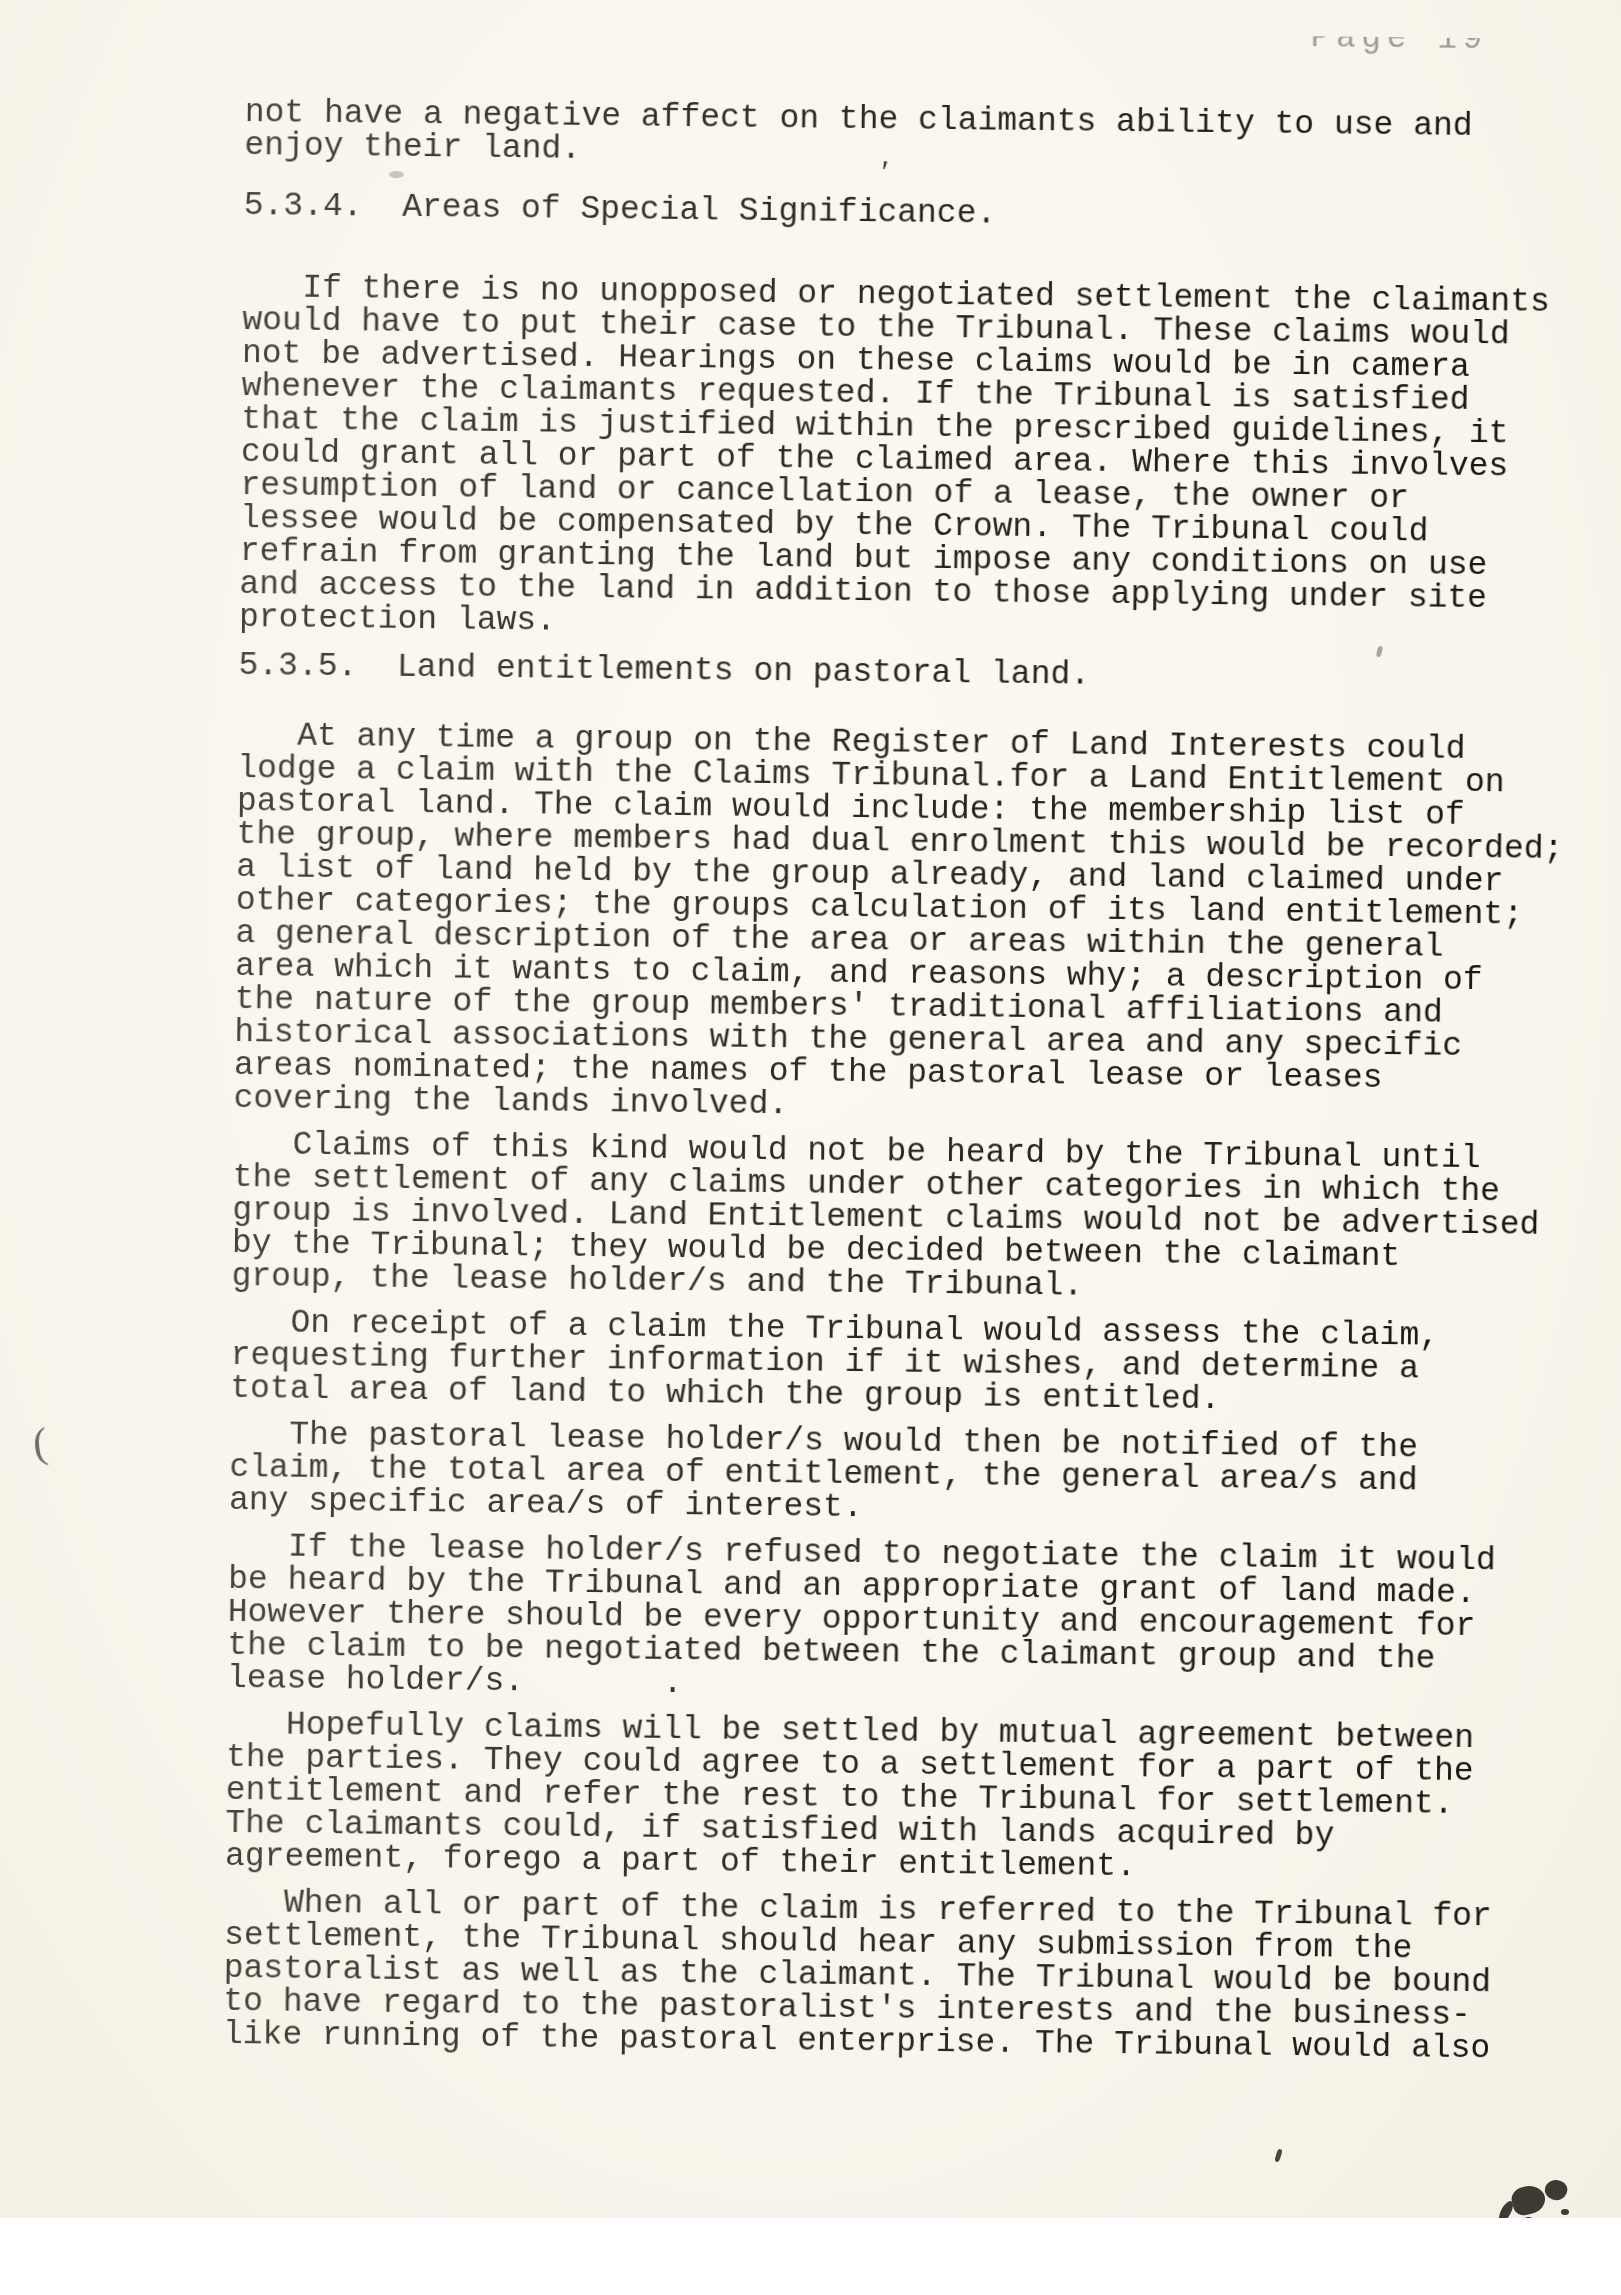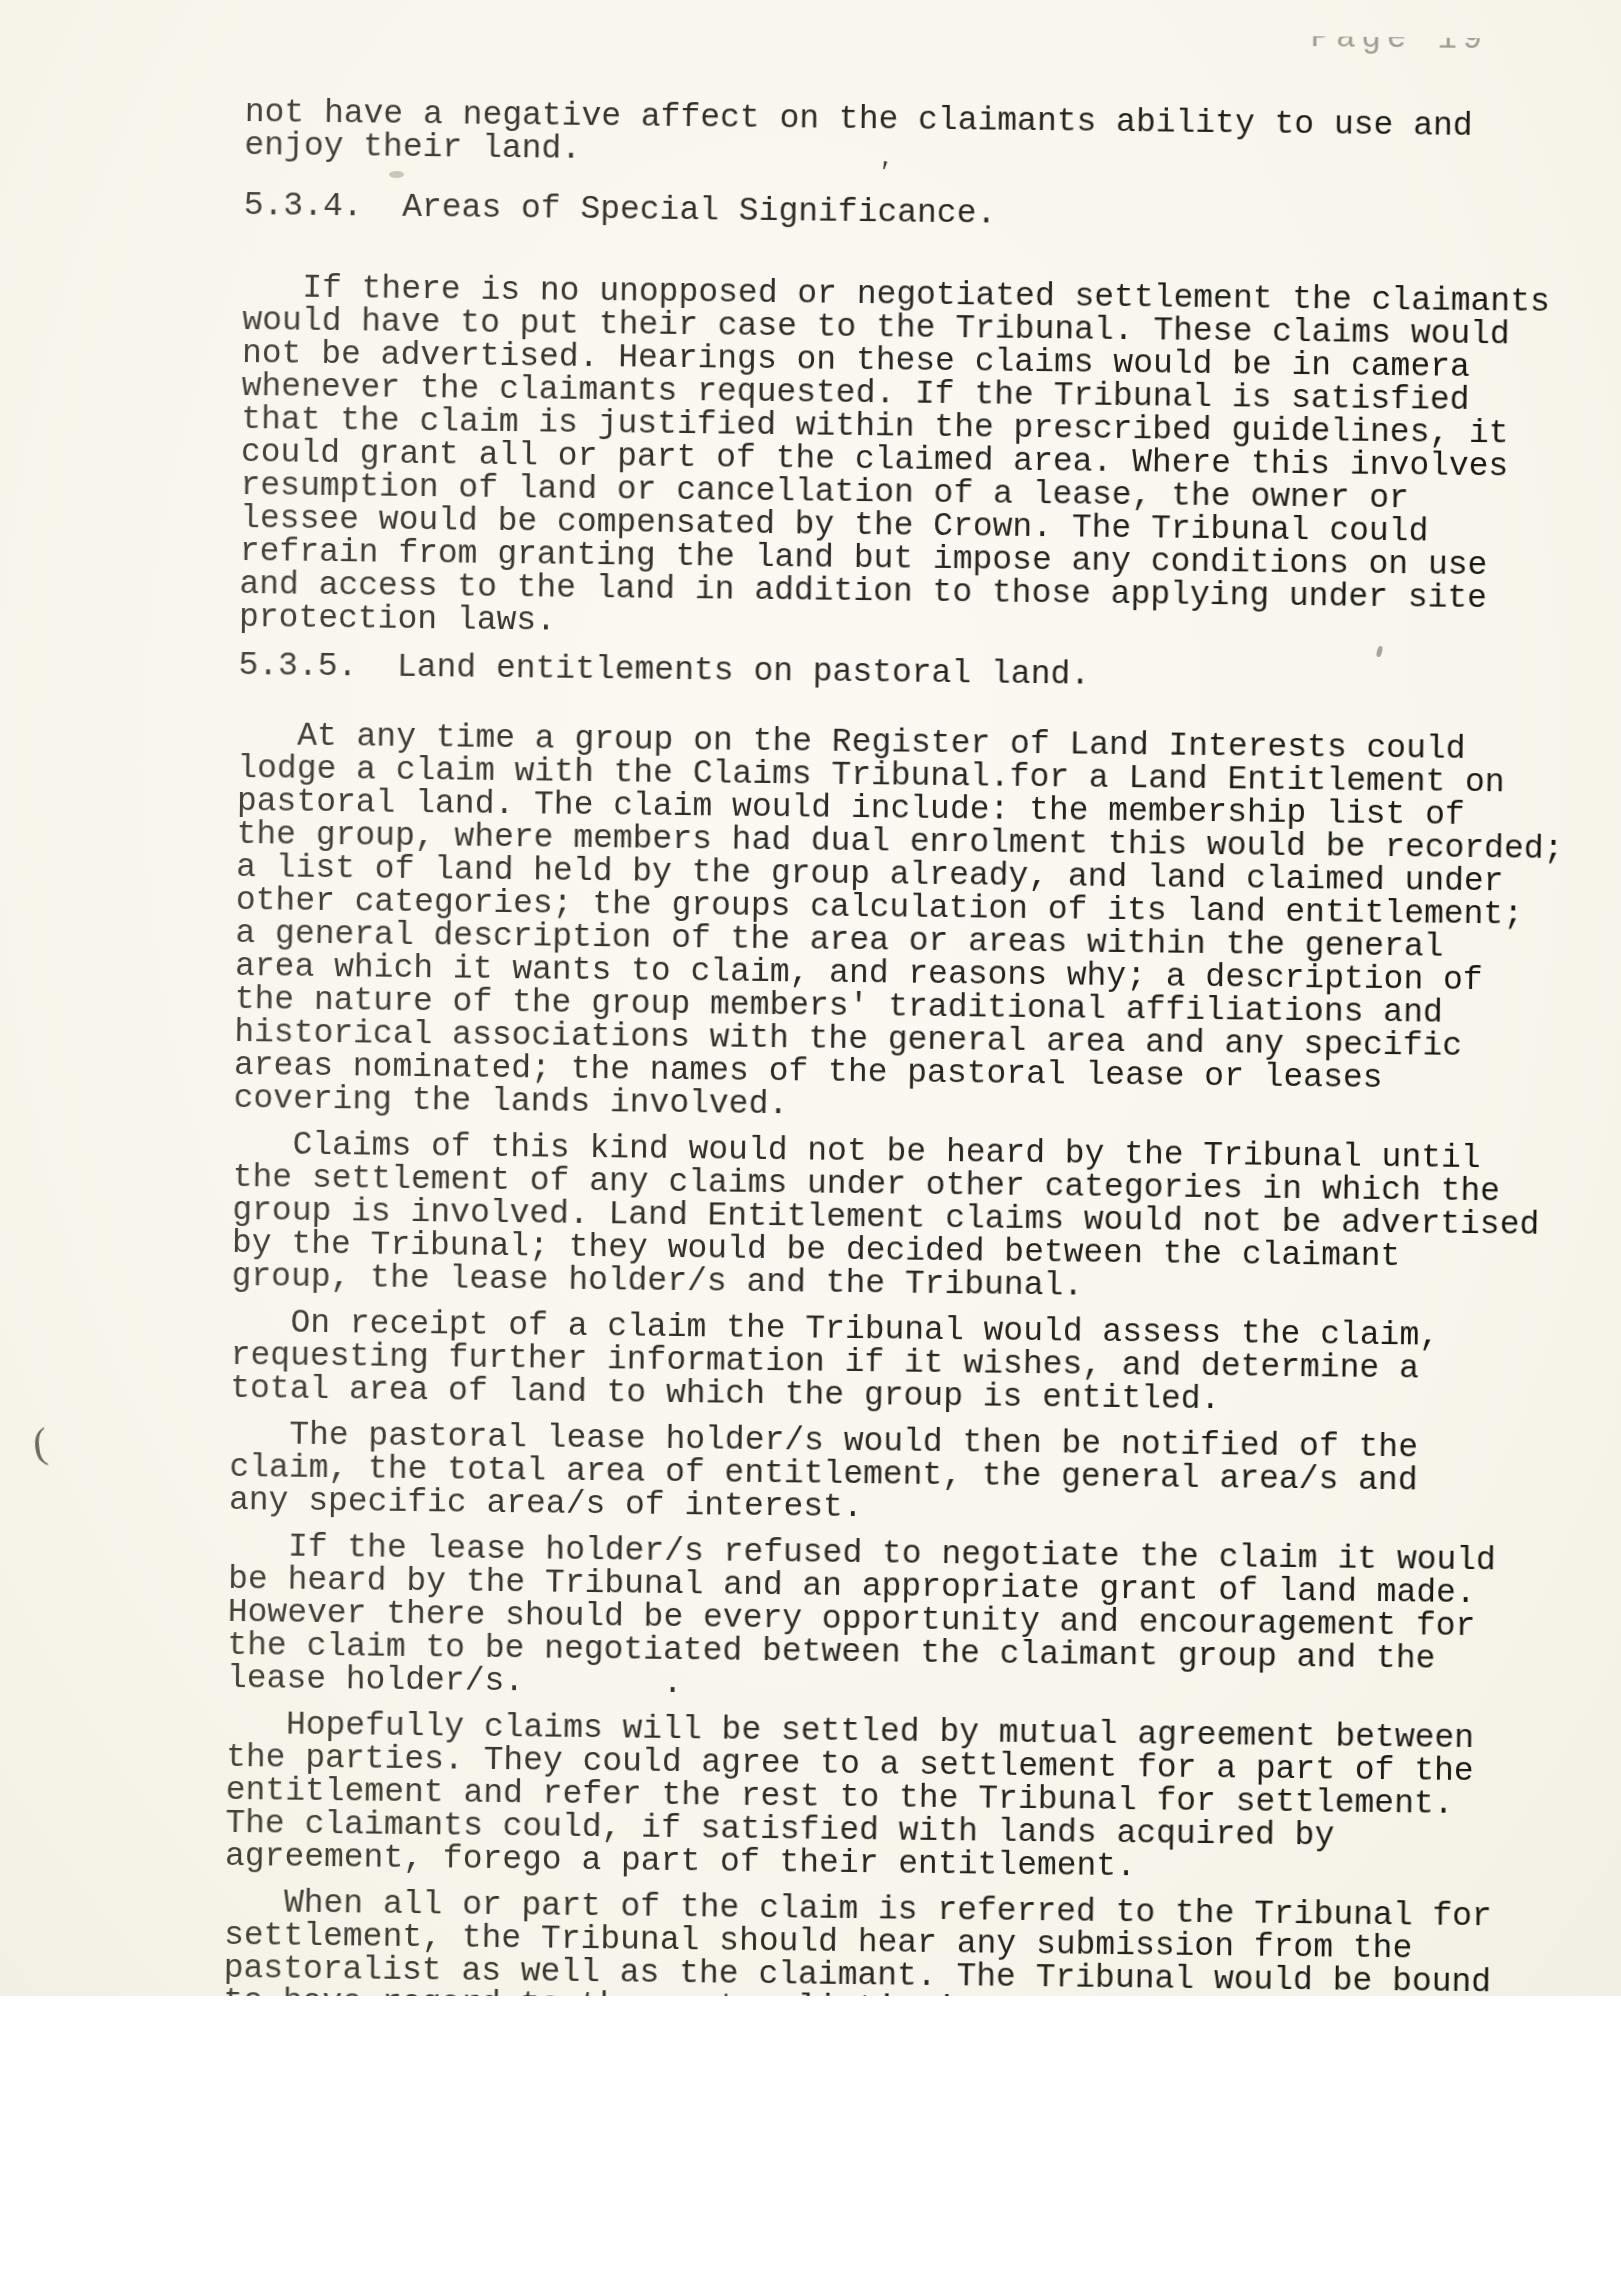--- a/index.html
+++ b/index.html
@@ -4,21 +4,21 @@
 <style>
   html, body { margin: 0; padding: 0; }
   body {
     width: 1622px; height: 2296px;
     overflow: hidden;
     background: #ffffff;
     font-family: "Liberation Mono", "DejaVu Sans Mono", monospace;
   }
   .sheet {
     position: relative;
-    width: 1622px; height: 1996px;
+    width: 1622px; height: 2218px;
     background: radial-gradient(ellipse at 48% 38%, #fbf9f2 0%, #f8f5ec 62%, #f2efe4 100%);
     overflow: hidden;
   }
   
   .page-rotate {
     position: absolute;
     left: 245px; top: 96px;
     width: 1341px;
     transform: rotate(0.65deg);
     transform-origin: 0 0;

